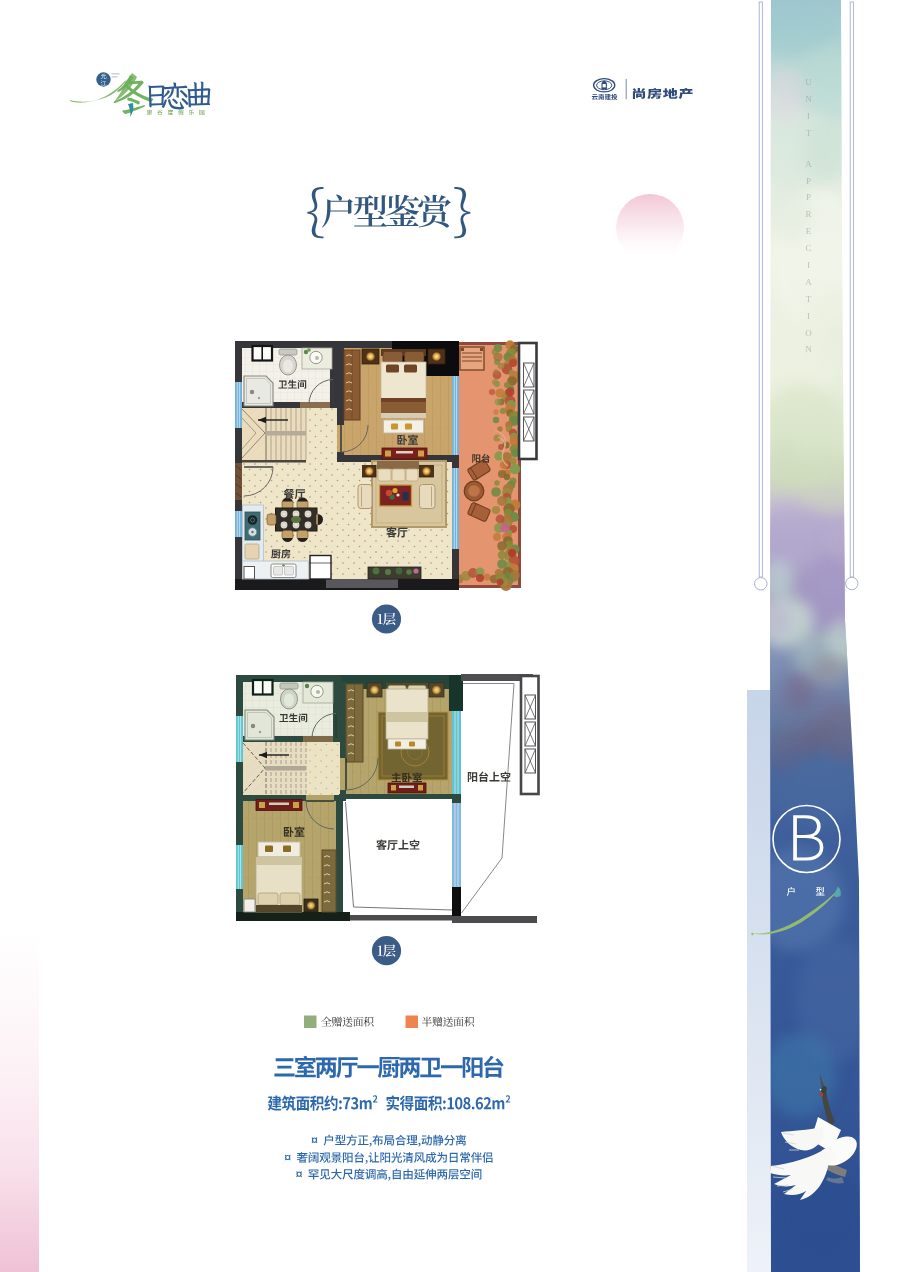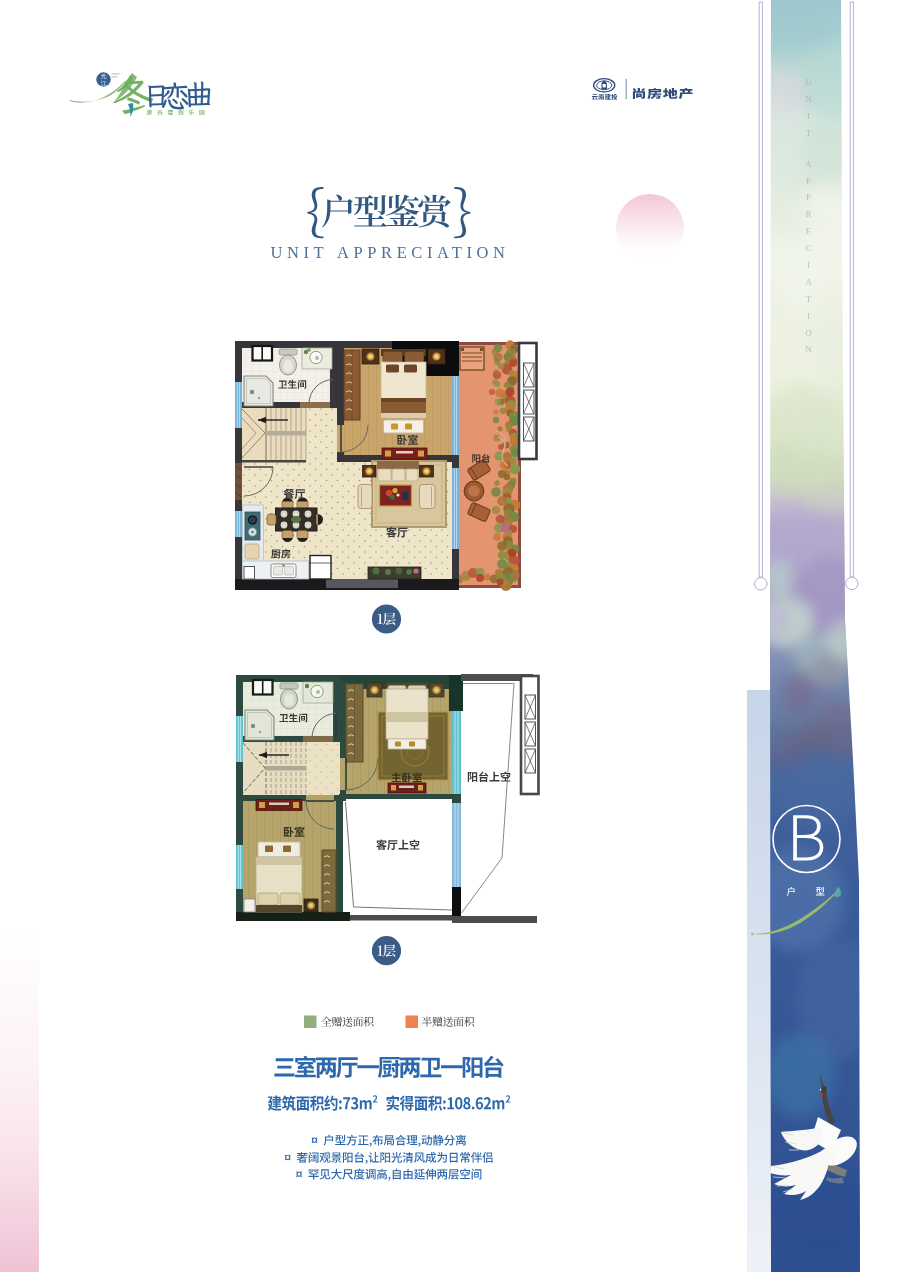--- a/index.html
+++ b/index.html
@@ -60,21 +60,20 @@
         <path d="M4.8 -9.7H6.5V-5.7H4.8ZM1.0 -8.9 2.5 -9.5Q2.8 -9.2 3.0 -8.8Q3.3 -8.4 3.5 -8.0Q3.7 -7.6 3.9 -7.3L2.3 -6.6Q2.2 -6.9 2.0 -7.3Q1.8 -7.7 1.5 -8.1Q1.3 -8.5 1.0 -8.9ZM8.7 -9.6 10.4 -9.0Q10.1 -8.6 9.9 -8.1Q9.6 -7.7 9.3 -7.3Q9.1 -6.9 8.8 -6.6L7.4 -7.1Q7.6 -7.5 7.9 -7.9Q8.1 -8.3 8.4 -8.8Q8.6 -9.2 8.7 -9.6ZM3.6 -4.4H5.1V-0.1H3.6ZM4.5 -4.4H7.8V-0.8H4.5V-2.2H6.3V-3.0H4.5ZM1.2 -6.5H9.7V-5.0H2.8V1.1H1.2ZM8.6 -6.5H10.3V-0.7Q10.3 -0.1 10.1 0.2Q10.0 0.6 9.6 0.8Q9.3 0.9 8.8 1.0Q8.3 1.0 7.7 1.0Q7.7 0.7 7.5 0.3Q7.4 -0.2 7.2 -0.5Q7.5 -0.5 7.9 -0.5Q8.3 -0.5 8.4 -0.5Q8.5 -0.5 8.6 -0.5Q8.6 -0.6 8.6 -0.7Z M14.9 -4.3H22.6V-3.0H14.9ZM17.6 -2.4H20.7V-1.2H17.6ZM20.3 -2.4H22.0Q22.0 -2.4 22.0 -2.2Q21.9 -2.0 21.9 -1.9Q21.9 -1.2 21.8 -0.7Q21.7 -0.2 21.6 0.1Q21.5 0.4 21.4 0.6Q21.1 0.8 20.9 0.9Q20.6 0.9 20.3 1.0Q20.0 1.0 19.6 1.0Q19.2 1.0 18.7 1.0Q18.7 0.7 18.6 0.3Q18.4 -0.0 18.3 -0.3Q18.7 -0.3 19.0 -0.3Q19.4 -0.3 19.6 -0.3Q19.7 -0.3 19.8 -0.3Q19.9 -0.3 20.0 -0.4Q20.1 -0.4 20.1 -0.7Q20.2 -0.9 20.2 -1.2Q20.3 -1.6 20.3 -2.2ZM16.5 -3.5H18.1Q18.1 -2.7 18.0 -2.1Q17.8 -1.4 17.5 -0.8Q17.2 -0.2 16.7 0.3Q16.2 0.7 15.3 1.1Q15.2 0.8 14.9 0.4Q14.7 0.0 14.4 -0.2Q15.1 -0.4 15.5 -0.8Q15.9 -1.1 16.1 -1.5Q16.3 -2.0 16.4 -2.5Q16.5 -3.0 16.5 -3.5ZM17.5 -5.2 19.0 -5.6Q19.1 -5.4 19.2 -5.1Q19.3 -4.7 19.4 -4.5L17.9 -4.0Q17.8 -4.3 17.7 -4.6Q17.6 -4.9 17.5 -5.2ZM13.8 -8.8H22.4V-5.5H13.8V-6.8H20.7V-7.4H13.8ZM13.0 -8.8H14.7V-6.2Q14.7 -5.4 14.6 -4.5Q14.6 -3.5 14.5 -2.5Q14.4 -1.5 14.1 -0.5Q13.9 0.4 13.5 1.2Q13.4 1.1 13.1 1.0Q12.8 0.8 12.5 0.7Q12.2 0.5 12.0 0.5Q12.4 -0.3 12.6 -1.1Q12.8 -2.0 12.9 -2.9Q13.0 -3.8 13.0 -4.7Q13.0 -5.5 13.0 -6.2ZM16.7 -9.4 18.3 -9.8Q18.5 -9.4 18.6 -9.0Q18.8 -8.6 18.8 -8.3L17.1 -7.8Q17.1 -8.1 16.9 -8.6Q16.8 -9.0 16.7 -9.4Z M30.5 -9.7H32.1V-1.6H30.5ZM27.3 -5.2 33.1 -7.7 33.6 -6.3 27.9 -3.8ZM28.3 -8.6H29.9V-1.4Q29.9 -1.0 30.0 -0.9Q30.0 -0.7 30.2 -0.6Q30.3 -0.6 30.7 -0.6Q30.8 -0.6 31.0 -0.6Q31.1 -0.6 31.4 -0.6Q31.6 -0.6 31.9 -0.6Q32.1 -0.6 32.3 -0.6Q32.5 -0.6 32.6 -0.6Q32.9 -0.6 33.0 -0.7Q33.2 -0.8 33.3 -1.1Q33.3 -1.4 33.4 -1.9Q33.7 -1.7 34.1 -1.6Q34.5 -1.4 34.8 -1.3Q34.7 -0.5 34.5 -0.0Q34.3 0.5 33.9 0.7Q33.4 0.9 32.7 0.9Q32.6 0.9 32.4 0.9Q32.2 0.9 31.9 0.9Q31.6 0.9 31.3 0.9Q31.1 0.9 30.8 0.9Q30.6 0.9 30.5 0.9Q29.7 0.9 29.2 0.7Q28.7 0.5 28.5 0.0Q28.3 -0.5 28.3 -1.4ZM32.7 -7.5H32.6L32.9 -7.7L33.2 -7.9L34.4 -7.5L34.3 -7.2Q34.3 -6.4 34.3 -5.8Q34.3 -5.1 34.3 -4.6Q34.3 -4.2 34.3 -3.8Q34.2 -3.5 34.2 -3.4Q34.2 -2.9 34.1 -2.7Q33.9 -2.4 33.7 -2.3Q33.4 -2.1 33.1 -2.1Q32.7 -2.1 32.4 -2.1Q32.4 -2.4 32.3 -2.8Q32.2 -3.2 32.1 -3.5Q32.2 -3.4 32.3 -3.4Q32.4 -3.4 32.5 -3.4Q32.6 -3.4 32.6 -3.5Q32.7 -3.5 32.7 -3.6Q32.7 -3.7 32.7 -4.0Q32.7 -4.2 32.7 -4.7Q32.7 -5.1 32.7 -5.8Q32.7 -6.5 32.7 -7.5ZM23.9 -7.2H27.8V-5.6H23.9ZM25.2 -9.6H26.7V-1.9H25.2ZM23.8 -2.1Q24.2 -2.2 24.9 -2.5Q25.5 -2.7 26.2 -3.0Q27.0 -3.3 27.7 -3.6L28.0 -2.2Q27.1 -1.7 26.2 -1.2Q25.2 -0.8 24.4 -0.4Z M37.5 -5.4H46.1V-3.8H37.5ZM36.5 -8.7H45.9V-7.1H36.5ZM36.6 -5.4H38.3V-3.8Q38.3 -3.2 38.3 -2.6Q38.2 -1.9 38.1 -1.2Q37.9 -0.5 37.7 0.1Q37.4 0.7 37.0 1.3Q36.9 1.1 36.6 0.8Q36.3 0.6 36.1 0.4Q35.8 0.2 35.6 0.1Q36.1 -0.5 36.3 -1.2Q36.5 -1.9 36.5 -2.6Q36.6 -3.3 36.6 -3.8ZM38.1 -6.7 39.5 -7.3Q39.8 -7.0 40.1 -6.5Q40.4 -6.1 40.5 -5.8L38.9 -5.1Q38.8 -5.4 38.6 -5.9Q38.4 -6.3 38.1 -6.7ZM42.9 -7.2 44.8 -6.6Q44.4 -6.1 44.1 -5.6Q43.7 -5.2 43.5 -4.9L42.1 -5.4Q42.3 -5.6 42.5 -6.0Q42.6 -6.3 42.7 -6.6Q42.9 -6.9 42.9 -7.2ZM39.8 -9.4 41.6 -9.8Q41.8 -9.5 42.0 -9.2Q42.2 -8.8 42.3 -8.5L40.5 -8.0Q40.4 -8.3 40.2 -8.7Q40.1 -9.1 39.8 -9.4Z" fill="#2e4b7c"></path>
       </g>
 </svg>
 
 <svg class="abs" style="left:290px;top:180px;" width="200" height="60" viewBox="290 180 200 60">
 <path transform="translate(305.0 229.0)" d="M2.3 -15.5V-17.1Q5.0 -17.5 6.6 -18.2Q8.2 -19.0 8.8 -20.1Q9.5 -21.3 9.5 -22.8Q9.5 -23.9 9.1 -25.3Q8.6 -26.6 8.1 -28.1Q7.5 -29.6 7.1 -31.3Q6.7 -32.9 6.7 -34.7Q6.7 -38.2 9.0 -40.1Q11.4 -42.0 16.3 -42.0H18.5V-40.3L16.6 -40.1Q13.0 -39.9 11.7 -38.6Q10.3 -37.3 10.3 -34.6Q10.3 -32.4 10.8 -30.4Q11.3 -28.5 11.8 -26.7Q12.3 -24.9 12.3 -23.4Q12.3 -21.4 11.5 -19.8Q10.7 -18.2 8.8 -17.3Q7.0 -16.3 3.7 -16.1V-16.5Q7.0 -16.4 8.8 -15.4Q10.7 -14.4 11.5 -12.8Q12.3 -11.2 12.3 -9.3Q12.3 -7.8 11.8 -6.0Q11.3 -4.2 10.8 -2.2Q10.3 -0.2 10.3 2.0Q10.3 4.7 11.7 5.9Q13.0 7.2 16.6 7.5L18.5 7.6V9.3H16.3Q11.4 9.3 9.0 7.5Q6.7 5.6 6.7 2.0Q6.7 0.3 7.1 -1.3Q7.5 -3.0 8.1 -4.5Q8.6 -6.0 9.1 -7.4Q9.5 -8.8 9.5 -9.9Q9.5 -11.4 8.8 -12.5Q8.2 -13.7 6.6 -14.5Q5.0 -15.2 2.3 -15.5Z" fill="#31567f"></path>
 <path transform="translate(320.8 224.5)" d="M15.6 -30.0Q17.7 -29.6 18.9 -28.9Q20.1 -28.2 20.7 -27.4Q21.2 -26.6 21.2 -25.9Q21.1 -25.1 20.7 -24.6Q20.3 -24.1 19.6 -24.0Q18.9 -24.0 18.1 -24.5Q17.9 -25.4 17.4 -26.4Q16.9 -27.3 16.3 -28.2Q15.8 -29.1 15.2 -29.8ZM29.1 -14.0V-13.0H8.3V-14.0ZM6.4 -24.2V-25.3L10.2 -23.8H9.7V-17.3Q9.7 -15.5 9.6 -13.4Q9.4 -11.3 9.0 -9.1Q8.6 -7.0 7.7 -4.8Q6.8 -2.7 5.4 -0.7Q3.9 1.3 1.7 3.0L1.3 2.6Q3.0 0.4 4.0 -2.1Q5.0 -4.6 5.5 -7.1Q6.0 -9.7 6.2 -12.3Q6.4 -14.8 6.4 -17.2V-23.8ZM28.9 -23.8V-22.8H8.4V-23.8ZM26.9 -23.8 28.5 -25.6 32.0 -23.0Q31.9 -22.8 31.5 -22.6Q31.1 -22.4 30.6 -22.3V-11.7Q30.6 -11.6 30.1 -11.3Q29.7 -11.1 29.0 -10.9Q28.4 -10.7 27.8 -10.7H27.2V-23.8Z M34.2 -27.2H47.1L48.9 -29.4Q48.9 -29.4 49.5 -29.0Q50.1 -28.5 50.9 -27.9Q51.6 -27.3 52.3 -26.7Q52.1 -26.2 51.3 -26.2H34.4ZM33.3 -20.3H48.0L49.7 -22.8Q49.7 -22.8 50.3 -22.3Q50.9 -21.8 51.6 -21.1Q52.4 -20.5 53.0 -19.9Q52.8 -19.3 52.1 -19.3H33.6ZM53.5 -27.7 57.8 -27.3Q57.7 -27.0 57.5 -26.7Q57.2 -26.5 56.6 -26.4V-15.3Q56.6 -15.2 56.2 -15.0Q55.8 -14.8 55.2 -14.6Q54.6 -14.5 54.0 -14.5H53.5ZM44.3 -27.2H47.5V-10.9Q47.5 -10.7 46.8 -10.4Q46.1 -10.1 44.9 -10.1H44.3ZM60.9 -29.3 65.4 -28.9Q65.3 -28.5 65.0 -28.3Q64.7 -28.1 64.1 -27.9V-13.5Q64.1 -12.3 63.9 -11.5Q63.6 -10.7 62.7 -10.2Q61.8 -9.7 60.0 -9.5Q59.9 -10.3 59.8 -10.8Q59.6 -11.4 59.3 -11.7Q59.0 -12.1 58.4 -12.4Q57.8 -12.6 56.8 -12.8V-13.3Q56.8 -13.3 57.2 -13.3Q57.7 -13.3 58.3 -13.2Q58.9 -13.2 59.5 -13.1Q60.1 -13.1 60.3 -13.1Q60.7 -13.1 60.8 -13.3Q60.9 -13.4 60.9 -13.7ZM47.8 -11.5 52.5 -11.1Q52.5 -10.7 52.2 -10.5Q51.9 -10.2 51.3 -10.1V1.5H47.8ZM36.6 -6.5H57.3L59.3 -9.1Q59.3 -9.1 59.7 -8.8Q60.0 -8.5 60.6 -8.0Q61.1 -7.6 61.8 -7.1Q62.4 -6.5 62.9 -6.1Q62.8 -5.5 61.9 -5.5H36.9ZM33.3 1.0H60.2L62.2 -1.6Q62.2 -1.6 62.6 -1.4Q62.9 -1.1 63.5 -0.6Q64.1 -0.1 64.8 0.4Q65.4 0.9 65.9 1.4Q65.8 2.0 64.9 2.0H33.6ZM37.8 -27.2H40.9V-21.7Q40.9 -20.2 40.7 -18.5Q40.4 -16.8 39.7 -15.2Q39.0 -13.6 37.5 -12.1Q36.0 -10.6 33.4 -9.4L33.1 -9.8Q35.2 -11.5 36.2 -13.5Q37.2 -15.5 37.5 -17.6Q37.8 -19.7 37.8 -21.7Z M79.2 -29.3Q79.2 -28.9 78.9 -28.7Q78.6 -28.4 77.9 -28.3V-17.1Q77.9 -16.9 77.5 -16.7Q77.1 -16.5 76.5 -16.3Q75.9 -16.1 75.3 -16.1H74.8V-29.7ZM72.4 -27.9Q72.4 -27.5 72.1 -27.3Q71.8 -27.0 71.1 -26.9V-17.1Q71.1 -17.0 70.8 -16.8Q70.4 -16.6 69.9 -16.4Q69.3 -16.2 68.7 -16.2H68.3V-28.3ZM87.4 -23.0Q89.5 -22.4 90.8 -21.6Q92.1 -20.8 92.7 -19.9Q93.3 -19.0 93.3 -18.2Q93.3 -17.4 92.9 -16.9Q92.5 -16.4 91.8 -16.3Q91.2 -16.2 90.4 -16.7Q90.3 -17.8 89.7 -18.9Q89.2 -20.0 88.5 -21.0Q87.8 -22.0 87.0 -22.7ZM88.3 -28.2Q88.2 -27.9 87.8 -27.8Q87.5 -27.6 86.9 -27.6Q85.6 -24.8 83.8 -22.6Q82.1 -20.4 80.0 -19.0L79.5 -19.3Q80.8 -21.2 81.9 -24.0Q83.0 -26.8 83.7 -29.8ZM94.7 -27.7Q94.7 -27.7 95.0 -27.4Q95.4 -27.1 95.9 -26.6Q96.4 -26.2 97.0 -25.6Q97.6 -25.1 98.0 -24.6Q97.9 -24.1 97.1 -24.1H83.7V-25.1H92.8ZM82.6 -16.8Q81.4 -15.6 79.5 -14.4Q77.6 -13.2 75.3 -12.1Q73.0 -11.0 70.5 -10.2Q68.0 -9.3 65.5 -8.8L65.3 -9.3Q67.6 -10.1 69.9 -11.2Q72.1 -12.4 74.1 -13.7Q76.1 -15.1 77.5 -16.4Q79.0 -17.8 79.6 -19.0L84.8 -17.9Q84.7 -17.5 84.3 -17.4Q84.0 -17.2 83.2 -17.1Q84.4 -16.3 86.2 -15.7Q87.9 -15.0 90.0 -14.5Q92.0 -14.1 94.1 -13.8Q96.2 -13.4 98.1 -13.3L98.1 -12.8Q97.4 -12.5 96.9 -12.0Q96.4 -11.5 96.1 -10.9Q95.8 -10.3 95.7 -9.7Q92.9 -10.3 90.4 -11.3Q87.9 -12.4 85.9 -13.8Q83.9 -15.1 82.6 -16.8ZM92.1 -3.2Q92.0 -3.0 91.6 -2.8Q91.3 -2.7 90.7 -2.7Q89.6 -1.6 88.3 -0.5Q87.1 0.5 85.9 1.3L85.4 0.9Q86.0 -0.2 86.8 -1.8Q87.5 -3.5 88.2 -5.1ZM72.2 -5.0Q74.0 -4.6 75.1 -3.9Q76.1 -3.2 76.4 -2.5Q76.8 -1.8 76.7 -1.1Q76.6 -0.5 76.2 -0.1Q75.7 0.3 75.1 0.3Q74.5 0.3 73.8 -0.3Q73.7 -1.4 73.1 -2.7Q72.6 -4.0 71.9 -4.8ZM83.1 -10.9V1.1H79.7V-10.9ZM94.2 -2.2Q94.2 -2.2 94.5 -1.9Q94.9 -1.6 95.5 -1.1Q96.1 -0.6 96.7 -0.1Q97.3 0.5 97.8 1.0Q97.7 1.5 96.9 1.5H65.8L65.5 0.5H92.2ZM91.3 -9.0Q91.3 -9.0 91.6 -8.7Q92.0 -8.4 92.5 -8.0Q93.1 -7.5 93.7 -7.0Q94.3 -6.5 94.7 -6.1Q94.6 -5.5 93.8 -5.5H69.4L69.1 -6.6H89.4ZM86.3 -13.1Q86.3 -13.1 86.8 -12.7Q87.4 -12.3 88.1 -11.7Q88.8 -11.2 89.4 -10.6Q89.2 -10.1 88.5 -10.1H73.9L73.6 -11.1H84.7Z M113.4 -3.3Q117.8 -3.1 120.7 -2.5Q123.5 -1.9 125.2 -1.2Q126.9 -0.5 127.5 0.2Q128.2 1.0 128.2 1.6Q128.1 2.2 127.6 2.5Q127.1 2.9 126.3 2.9Q125.5 2.9 124.8 2.4Q123.2 1.1 120.3 -0.3Q117.4 -1.7 113.3 -2.8ZM125.2 -27.6Q124.9 -26.9 123.8 -27.0Q122.8 -26.0 121.2 -24.8Q119.7 -23.5 118.1 -22.5H117.5Q118.0 -23.4 118.6 -24.6Q119.1 -25.8 119.6 -27.0Q120.1 -28.3 120.5 -29.3ZM103.5 -29.2Q105.5 -28.8 106.7 -28.1Q107.9 -27.4 108.4 -26.6Q108.9 -25.8 108.9 -25.0Q108.8 -24.3 108.4 -23.8Q107.9 -23.3 107.3 -23.3Q106.6 -23.2 105.9 -23.8Q105.8 -24.7 105.4 -25.7Q105.0 -26.6 104.4 -27.5Q103.8 -28.4 103.1 -29.0ZM116.4 -29.3Q116.4 -28.9 116.1 -28.7Q115.9 -28.5 115.2 -28.4V-22.7H111.9V-29.7ZM124.8 -23.1 126.7 -25.0 130.1 -21.8Q129.9 -21.6 129.6 -21.5Q129.3 -21.4 128.8 -21.4Q128.0 -20.5 126.7 -19.5Q125.4 -18.4 124.2 -17.7L123.9 -17.9Q124.1 -18.7 124.4 -19.6Q124.6 -20.6 124.9 -21.5Q125.1 -22.4 125.2 -23.1ZM101.3 -25.0Q102.1 -23.0 102.1 -21.4Q102.1 -19.9 101.6 -18.9Q101.1 -17.8 100.3 -17.4Q99.5 -17.0 98.6 -17.2Q97.7 -17.4 97.4 -18.2Q97.2 -19.1 97.6 -19.7Q98.0 -20.3 98.8 -20.6Q99.6 -21.1 100.3 -22.3Q100.9 -23.5 100.7 -24.9ZM126.9 -23.1V-22.1H100.9V-23.1ZM118.7 -19.5 120.2 -21.1 123.5 -18.7Q123.3 -18.5 123.0 -18.3Q122.6 -18.1 122.2 -18.0V-14.1Q122.2 -14.0 121.7 -13.8Q121.3 -13.6 120.6 -13.4Q120.0 -13.2 119.5 -13.2H119.0V-19.5ZM107.7 -13.6Q107.7 -13.4 107.3 -13.2Q106.8 -13.0 106.2 -12.8Q105.6 -12.6 104.9 -12.6H104.5V-19.5V-20.9L107.9 -19.5H120.2V-18.5H107.7ZM120.2 -15.3V-14.3H105.7V-15.3ZM116.2 -8.5Q116.1 -8.2 115.8 -8.0Q115.5 -7.8 114.9 -7.8Q114.6 -6.3 114.2 -4.9Q113.8 -3.6 112.8 -2.4Q111.9 -1.3 110.1 -0.3Q108.4 0.7 105.5 1.5Q102.6 2.3 98.2 3.0L98.0 2.3Q101.6 1.5 104.1 0.5Q106.5 -0.4 108.0 -1.5Q109.4 -2.5 110.2 -3.8Q110.9 -5.0 111.2 -6.4Q111.5 -7.9 111.6 -9.6ZM102.5 -13.1 106.1 -11.7H120.6L122.2 -13.5L125.4 -11.1Q125.2 -10.9 124.9 -10.7Q124.6 -10.5 124.1 -10.5V-3.6Q124.1 -3.5 123.3 -3.1Q122.6 -2.8 121.3 -2.8H120.8V-10.7H105.7V-3.0Q105.7 -2.8 105.0 -2.5Q104.3 -2.2 103.1 -2.2H102.5V-11.7Z" fill="#31567f"></path>
 <path transform="translate(452.5 229.0)" d="M17.9 -17.1V-15.5Q15.2 -15.2 13.6 -14.5Q12.1 -13.7 11.4 -12.5Q10.7 -11.4 10.7 -9.9Q10.7 -8.8 11.1 -7.4Q11.6 -6.0 12.1 -4.5Q12.7 -3.0 13.1 -1.3Q13.6 0.3 13.6 2.0Q13.6 5.6 11.2 7.5Q8.8 9.3 3.9 9.3H1.8V7.6L3.7 7.5Q7.2 7.2 8.6 5.9Q9.9 4.7 9.9 2.0Q9.9 -0.2 9.4 -2.2Q8.9 -4.2 8.4 -6.0Q8.0 -7.8 8.0 -9.3Q8.0 -11.2 8.7 -12.8Q9.5 -14.4 11.4 -15.4Q13.3 -16.4 16.5 -16.5V-16.1Q13.3 -16.3 11.4 -17.3Q9.5 -18.2 8.7 -19.8Q8.0 -21.4 8.0 -23.4Q8.0 -24.9 8.4 -26.7Q8.9 -28.5 9.4 -30.4Q9.9 -32.4 9.9 -34.6Q9.9 -37.3 8.6 -38.6Q7.2 -39.9 3.7 -40.1L1.8 -40.3V-42.0H3.9Q8.8 -42.0 11.2 -40.1Q13.6 -38.2 13.6 -34.7Q13.6 -32.9 13.1 -31.3Q12.7 -29.6 12.1 -28.1Q11.6 -26.6 11.1 -25.3Q10.7 -23.9 10.7 -22.8Q10.7 -21.3 11.4 -20.1Q12.1 -19.0 13.6 -18.2Q15.2 -17.5 17.9 -17.1Z" fill="#31567f"></path>
 </svg>
 
-<div class="abs" style="left:150px;top:242.5px;width:480px;text-align:center;font-family:'Liberation Serif',serif;font-size:16.5px;letter-spacing:4.6px;color:#4f6f98;">UNIT&nbsp;APPRECIATION</div>
 <svg class="abs" style="left:228px;top:330px;" width="320" height="270" viewBox="228 330 320 270">
 <defs>
 <pattern id="dots1" width="11" height="11" patternUnits="userSpaceOnUse">
           <circle cx="2" cy="2" r="0.8" fill="#a8997a"></circle>
           <circle cx="7.5" cy="7.5" r="0.8" fill="#a8997a"></circle>
         </pattern>
 <pattern id="plank1" width="8" height="30" patternUnits="userSpaceOnUse">
           <rect width="8" height="30" fill="#c9a56b"></rect>
           <path d="M0,0V30" stroke="#b28e52" stroke-width="0.7"></path>
           <path d="M4,8h4M0,22h4" stroke="#bd9a5e" stroke-width="0.5"></path>

